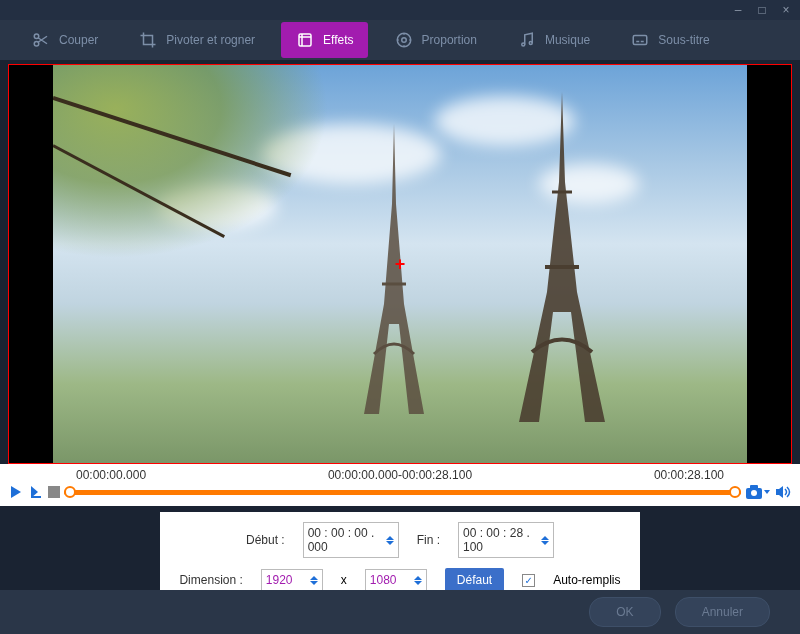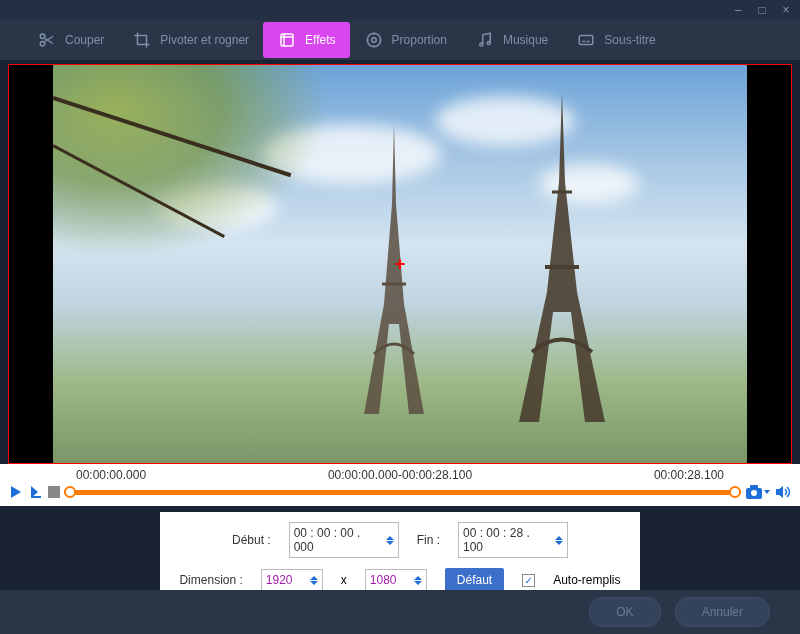--- a/index.html
+++ b/index.html
@@ -1,42 +1,42 @@
 <!DOCTYPE html>
 <html><head>
 <meta charset="utf-8">
 <style>
 *{box-sizing:border-box;margin:0;padding:0;font-family:Arial,sans-serif;font-size:12px}
 body{width:800px;height:634px;background:#1a2332;overflow:hidden}
 .titlebar{height:20px;background:#232f42;display:flex;justify-content:flex-end;align-items:center;padding-right:2px}
 .win-btn{width:24px;height:18px;display:flex;align-items:center;justify-content:center;color:#8a96a8;cursor:pointer}
-.tabbar{height:40px;background:#2a3648;display:flex;align-items:center;padding:0 23px;gap:0}
+.tabbar{height:40px;background:#2a3648;display:flex;align-items:center;padding:0 17px;gap:12px}
 .tab{display:flex;align-items:center;gap:8px;padding:8px 14px;color:#7d8fa8;cursor:pointer;border-radius:3px}
-.tab.active{background:#d946ef;color:#fff}
+.tab.active{background:#a21caf;color:#fff}
 .tab-icon{width:20px;height:20px;display:flex;align-items:center;justify-content:center}
 .preview-area{position:relative;margin:4px 8px 0 8px;height:400px;background:#000}
 .video-frame{position:absolute;inset:0;border:1.5px solid red}
 .sky{position:absolute;inset:0;background:linear-gradient(180deg,#6ca3d8 0%,#a8c8e4 25%,#d4e4f0 45%,#c0d4e0 60%,#9db886 80%,#7a9668 100%);overflow:hidden}
 .cloud{position:absolute;background:rgba(255,255,255,0.75);border-radius:50%;filter:blur(8px)}
 .leaves{position:absolute;top:0;left:0;width:45%;height:55%;background:radial-gradient(ellipse at 20% 20%,rgba(156,176,68,0.85) 0%,rgba(120,150,60,0.7) 30%,transparent 60%)}
 .branch{position:absolute;background:#3a2e1e;transform-origin:left center}
 .center-cross{position:absolute;left:50%;top:50%;transform:translate(-50%,-50%);color:red;font-size:18px;font-weight:bold}
 .black-bar{position:absolute;top:0;bottom:0;width:45px;background:#000}
 .timeline-area{background:#fff;padding:4px 8px 6px 8px;margin:0}
 .time-labels{display:flex;justify-content:space-between;color:#333;font-size:11px;margin:0 68px 2px 68px}
 .controls-row{display:flex;align-items:center;gap:4px}
 .ctrl-btn{color:#1e6fd8;cursor:pointer;display:flex;align-items:center;justify-content:center}
 .stop-btn{width:12px;height:12px;background:#888}
 .track{flex:1;position:relative;height:14px;display:flex;align-items:center}
 .track-line{width:100%;height:5px;background:#ff7a00;border-radius:2px}
 .track-thumb{position:absolute;width:12px;height:12px;background:#fff;border:2px solid #ff7a00;border-radius:50%}
 .settings-panel{background:#fff;margin:6px auto 0 auto;width:480px;height:116px;padding:10px 14px 6px 14px;position:relative}
 .row{display:flex;align-items:center;gap:18px;margin-bottom:10px;justify-content:center}
 .lbl{color:#333;text-align:right}
-.time-input{border:1px solid #bbb;padding:3px 4px;width:110px;display:flex;align-items:center;justify-content:space-between;color:#333}
+.time-input{border:1px solid #bbb;padding:3px 4px;width:96px;display:flex;align-items:center;justify-content:space-between;color:#333}
 .num-input{border:1px solid #bbb;padding:3px 4px;width:62px;display:flex;align-items:center;justify-content:space-between;color:#a21caf}
 .spinner{display:flex;flex-direction:column;gap:1px;margin-left:3px}
 .spin-up,.spin-down{width:0;height:0;border-left:4px solid transparent;border-right:4px solid transparent;cursor:pointer}
 .spin-up{border-bottom:4px solid #1e6fd8}
 .spin-down{border-top:4px solid #1e6fd8}
 .btn-default{background:#3b6fc9;color:#ffffff;border:none;padding:5px 12px;cursor:pointer;border-radius:2px}
 .checkbox{width:13px;height:13px;border:1px solid #888;display:inline-flex;align-items:center;justify-content:center;color:#1e6fd8;font-size:10px}
 .color-swatch{width:22px;height:16px;background:red;border:1px solid #999;cursor:pointer}
 .select{border:1px solid #bbb;padding:3px 6px;width:110px;display:flex;justify-content:space-between;align-items:center;cursor:pointer;color:#333}
 .panel-close{position:absolute;bottom:4px;left:6px;color:#1e6fd8;font-size:15px;font-weight:bold;cursor:pointer}

